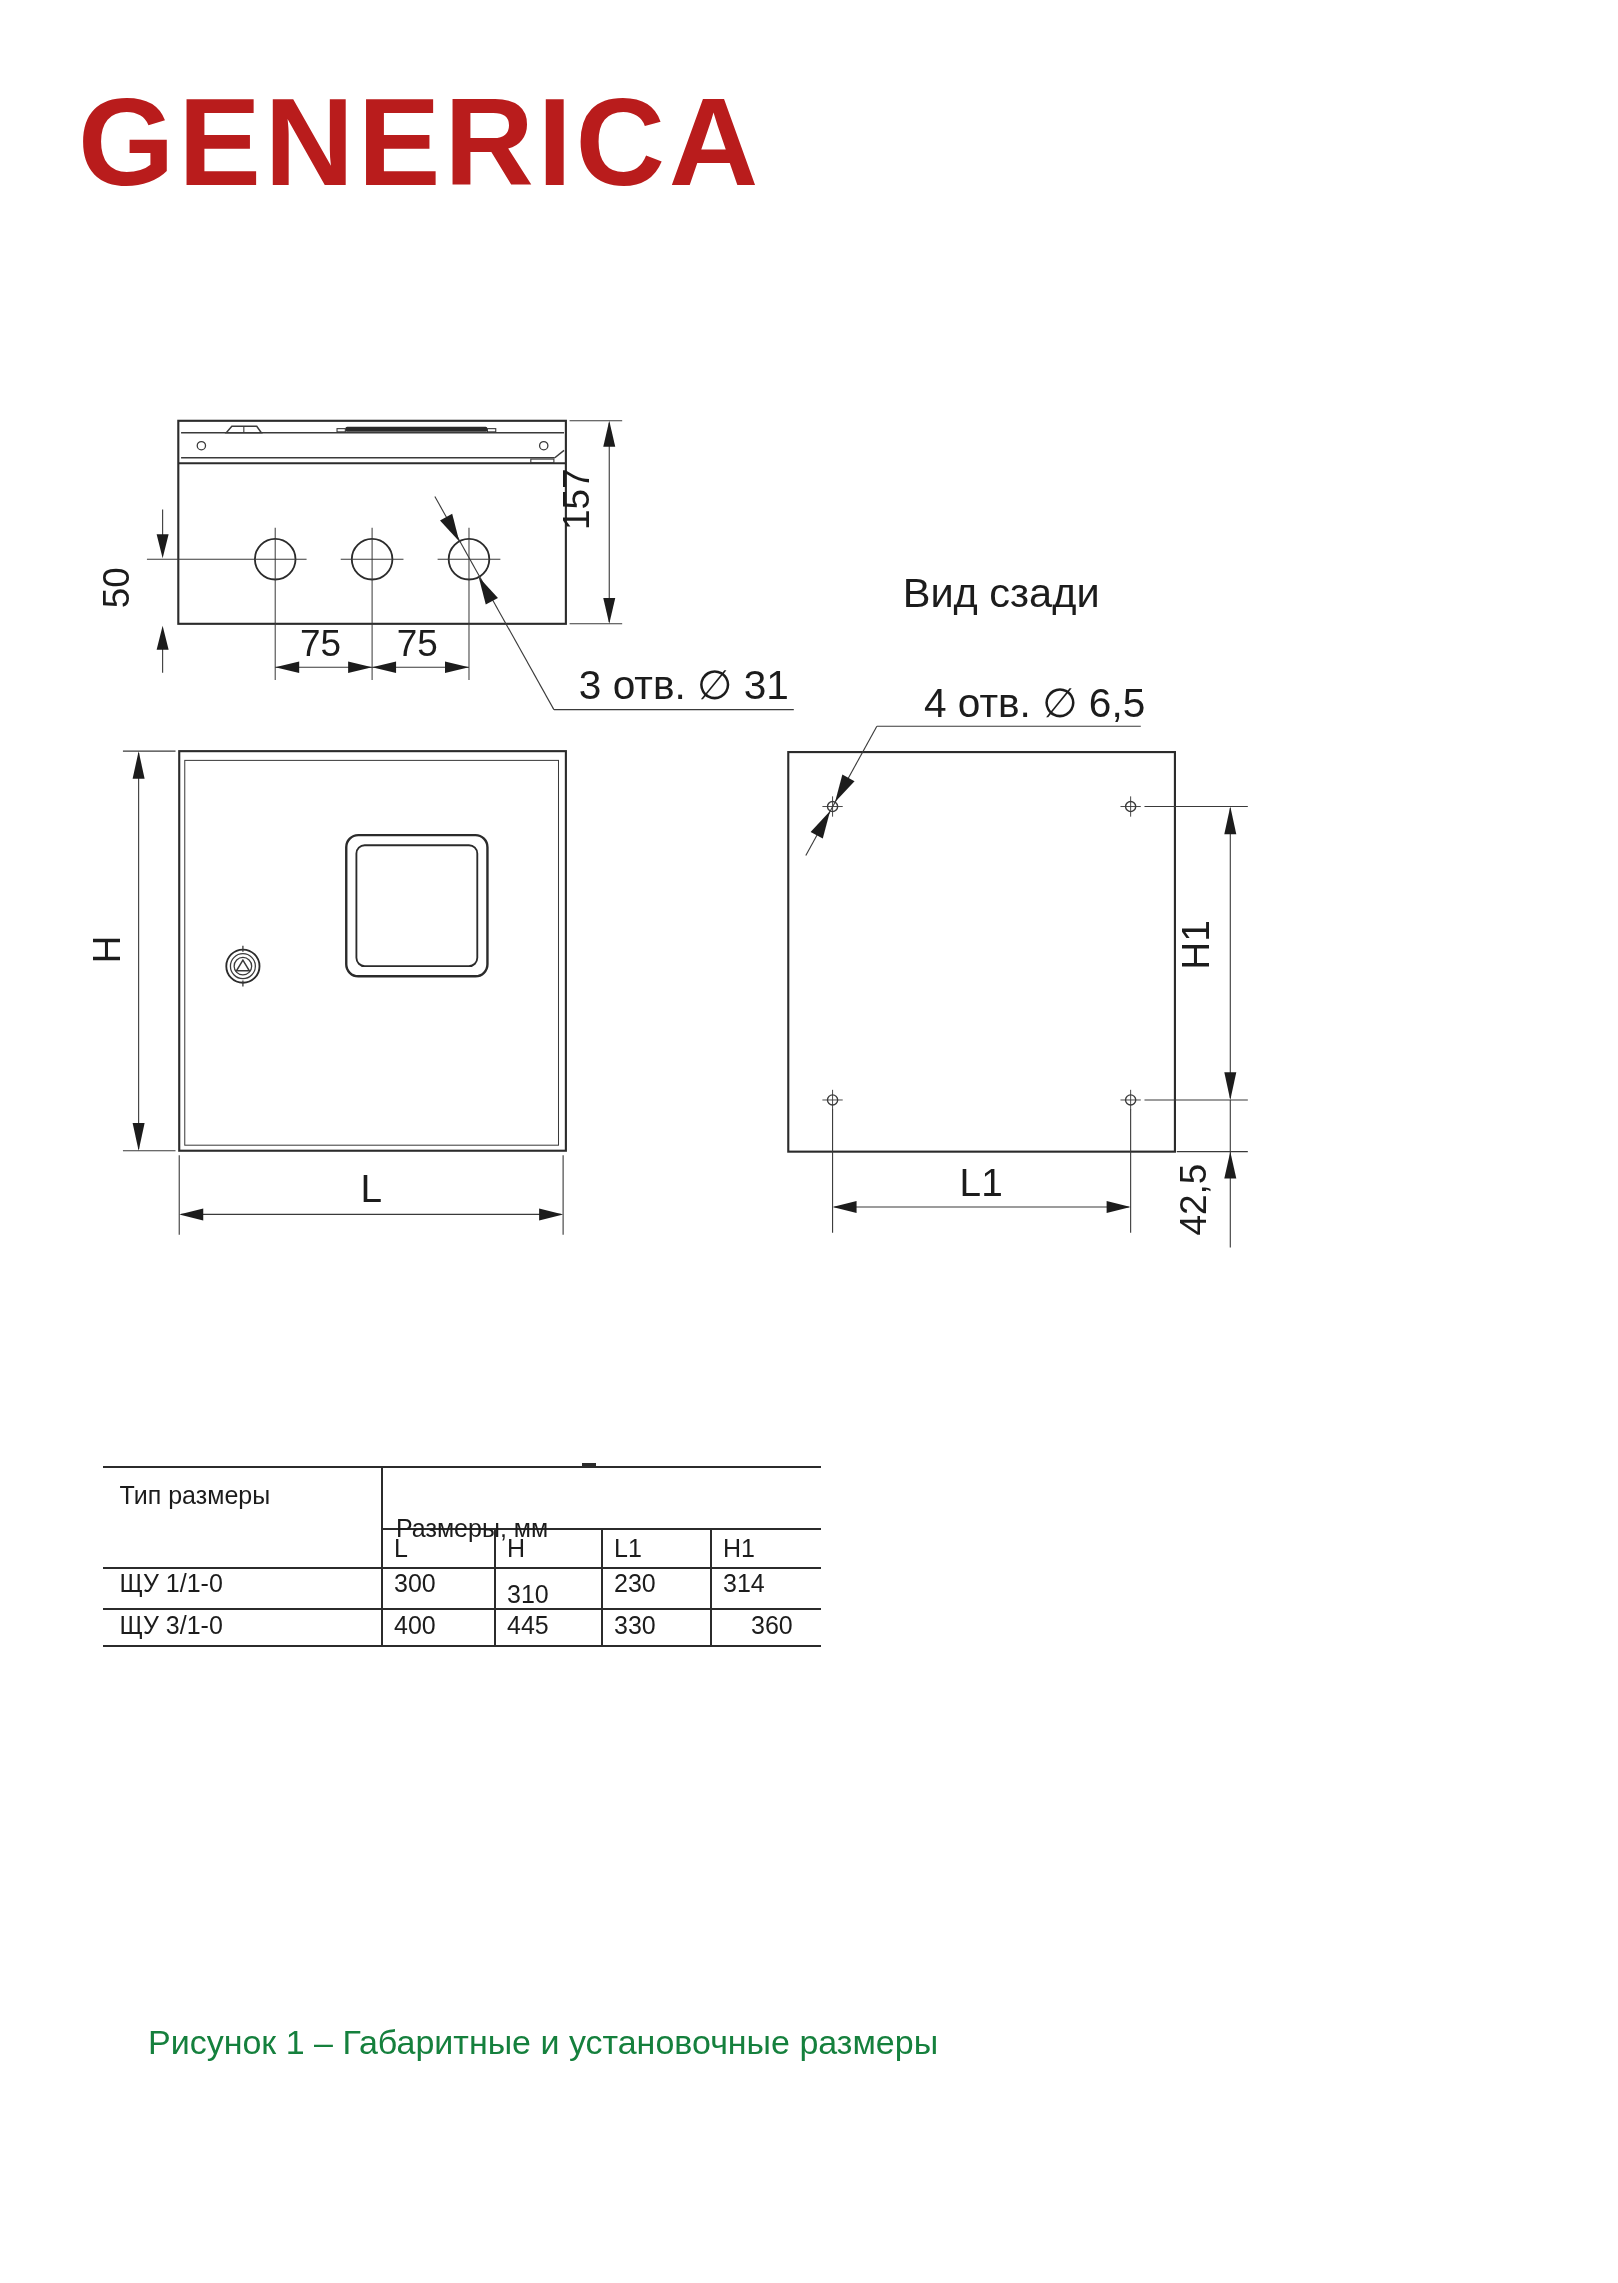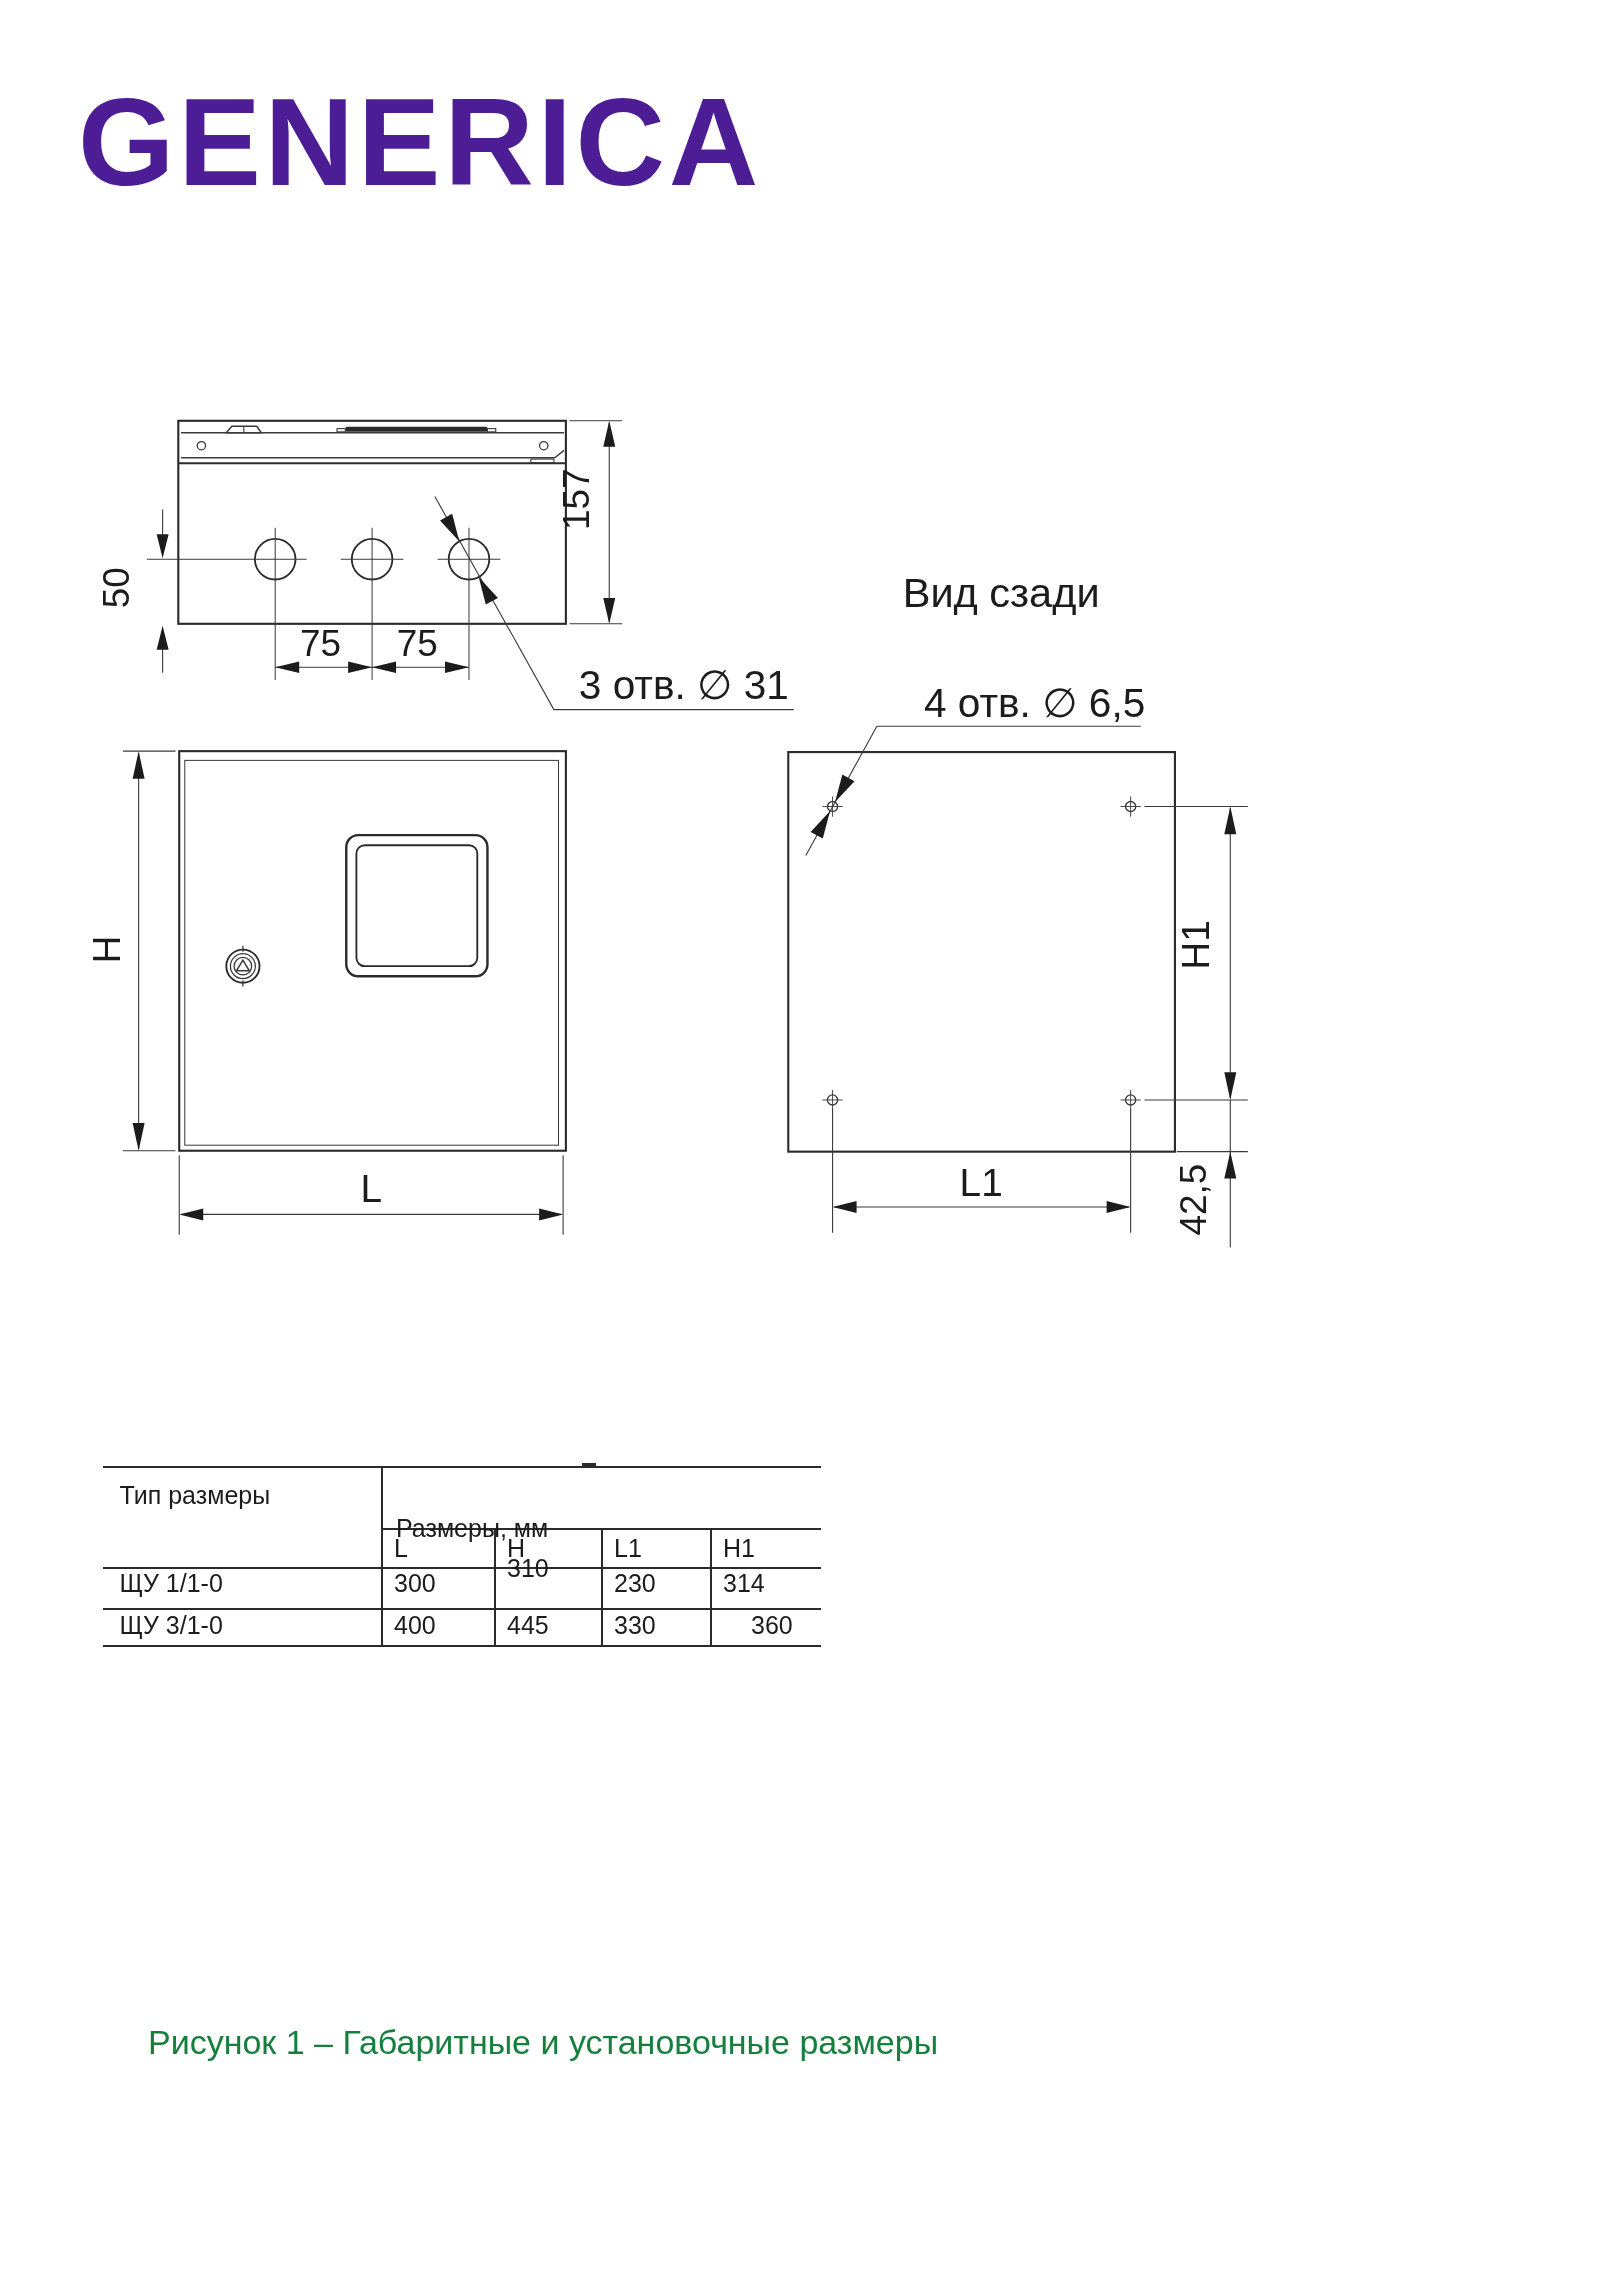--- a/index.html
+++ b/index.html
@@ -6,21 +6,21 @@
   #page{
     position:relative;
     width:1619px;height:2283px;
     background:#ffffff;
     font-family:"Liberation Sans", sans-serif;
     overflow:hidden;
   }
   #logo{
     position:absolute;left:78px;top:74px;
     font-size:124px;font-weight:bold;letter-spacing:3.7px;
-    color:#4c1d95;line-height:1.1;white-space:nowrap;
+    color:#b91c1c;line-height:1.1;white-space:nowrap;
   }
   svg text{
     font-family:"Liberation Sans", sans-serif;
     fill:#1c1c1c;
   }
   
   #spec-table{
     position:absolute;left:103px;top:1466px;width:718px;height:181px;
     font-size:25px;color:#1c1c1c;
   }
@@ -212,21 +212,21 @@
     <div class="cell" style="left:16.6px;top:14.8px;">Тип размеры</div>
     <div class="cell" style="left:293px;top:4px;margin-top:44px;">Размеры, мм</div>
 
     <div class="cell" style="left:291px;top:68px;">L</div>
     <div class="cell" style="left:404px;top:68px;">H</div>
     <div class="cell" style="left:511px;top:68px;">L1</div>
     <div class="cell" style="left:620px;top:68px;">H1</div>
 
     <div class="cell" style="left:16.6px;top:103px;">ЩУ 1/1-0</div>
     <div class="cell" style="left:291px;top:103px;">300</div>
-    <div class="cell" style="left:404px;top:88px;">310</div>
+    <div class="cell" style="left:404px;top:114px;">310</div>
     <div class="cell" style="left:511px;top:103px;">230</div>
     <div class="cell" style="left:620px;top:103px;">314</div>
 
     <div class="cell" style="left:16.6px;top:145px;text-align:center;">ЩУ 3/1-0</div>
     <div class="cell" style="left:291px;top:145px;">400</div>
     <div class="cell" style="left:404px;top:145px;">445</div>
     <div class="cell" style="left:511px;top:145px;">330</div>
     <div class="cell" style="left:648px;top:145px;">360</div>
   </div>
 

